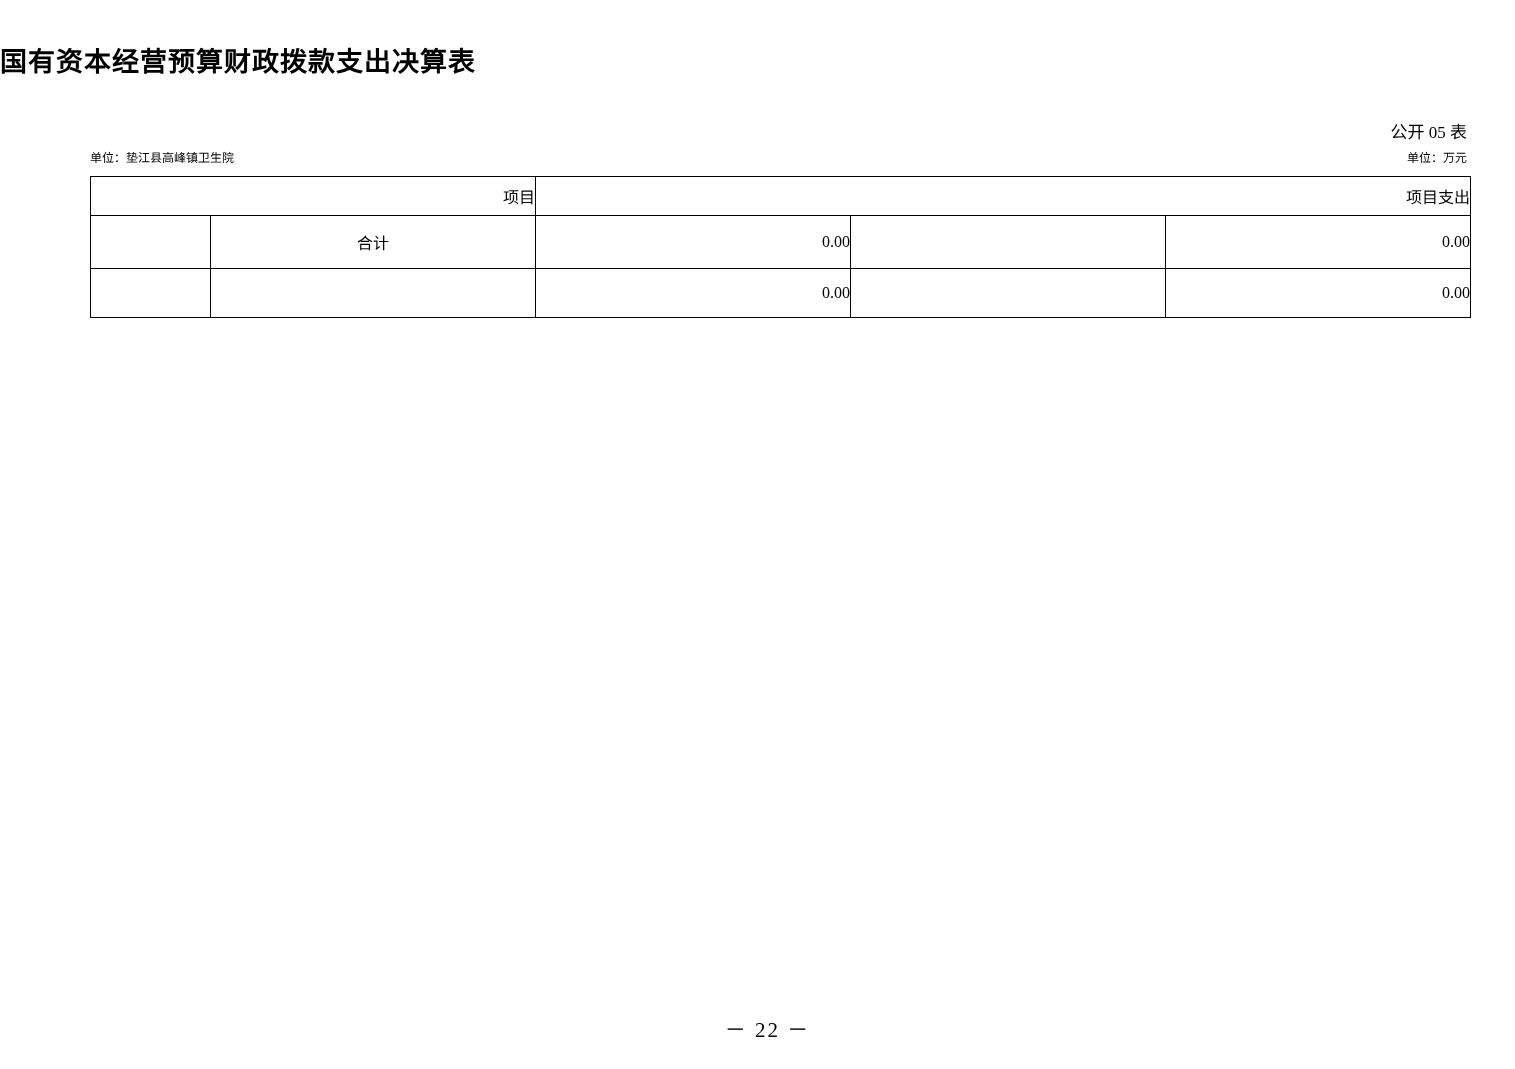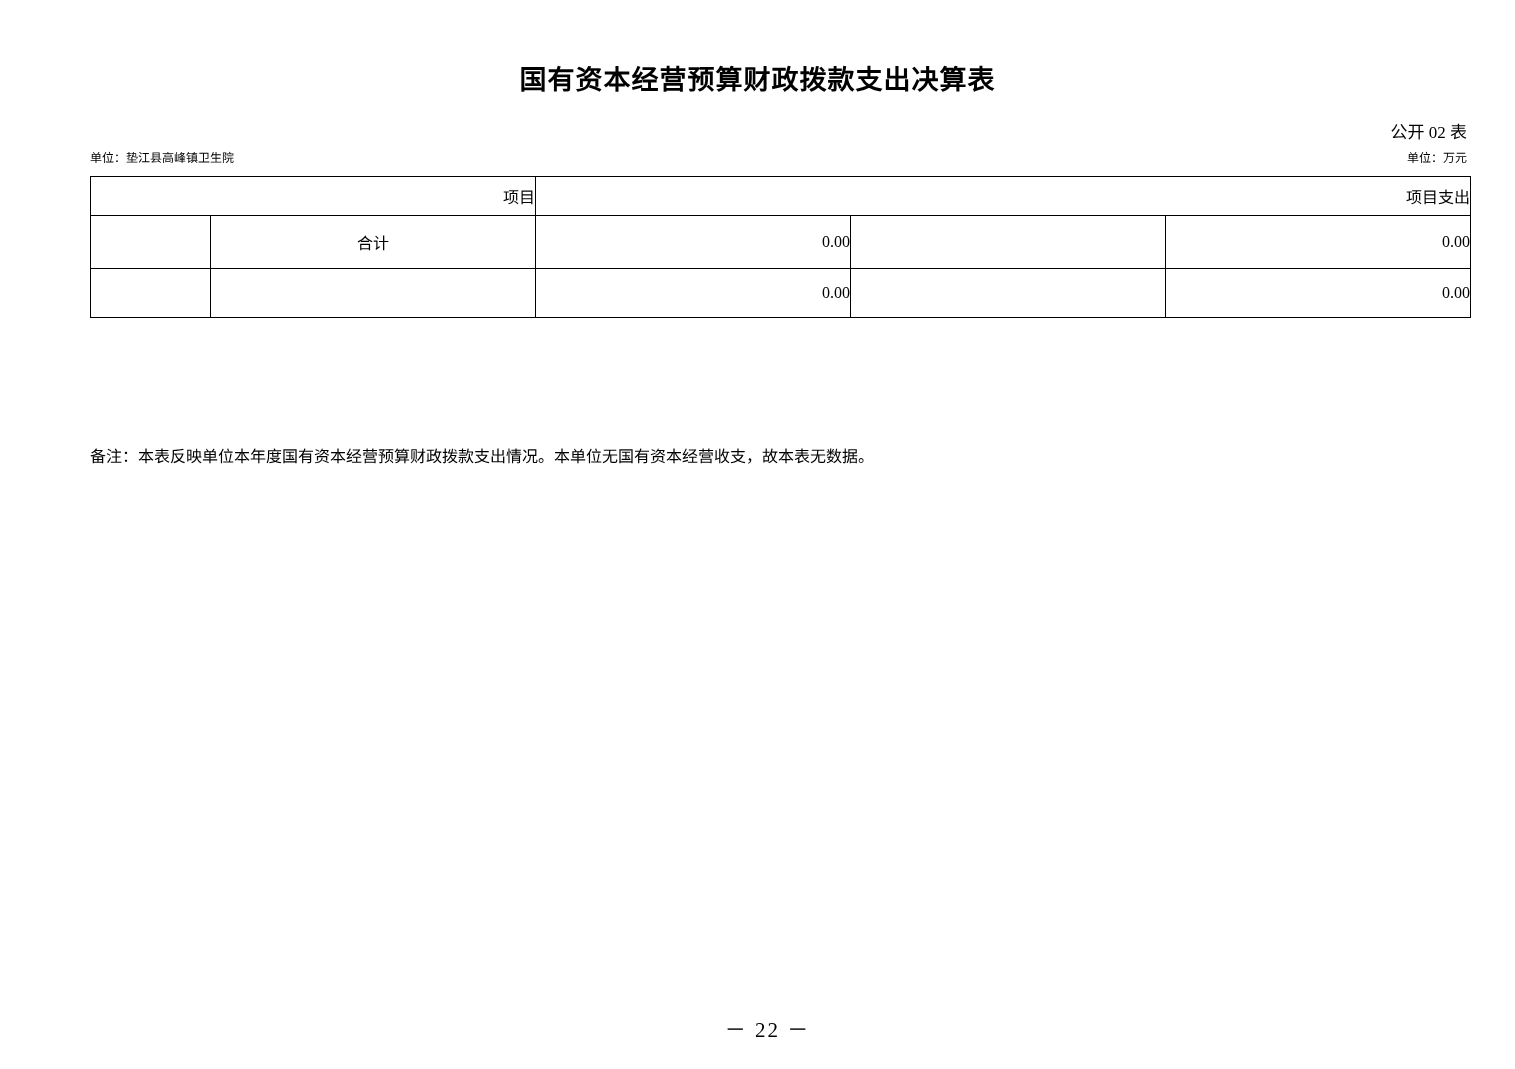--- a/index.html
+++ b/index.html
@@ -14,26 +14,25 @@
     font-family: "Liberation Serif", "DejaVu Serif", serif;
     color: #000000;
   }
   .page {
     position: relative;
     width: 1515px;
     height: 1069px;
     box-sizing: border-box;
   }
   .doc-title {
-    text-align: center;
     font-size: 27px;
     font-weight: bold;
     letter-spacing: 1px;
     margin: 0;
-    padding-top: 58px;
+    padding-top: 40px;
     font-family: "Liberation Serif", "DejaVu Serif", serif;
   }
   .sheet-no {
     position: absolute;
     top: 118px;
     right: 48px;
     font-size: 17px;
   }
   .meta-row {
     position: absolute;
@@ -105,21 +104,21 @@
     letter-spacing: 2px;
   }
 </style>
 </head>
 <body>
 
 <div class="page">
 
   <h1 class="doc-title">国有资本经营预算财政拨款支出决算表</h1>
 
-  <div class="sheet-no">公开 02 表</div>
+  <div class="sheet-no">公开 05 表</div>
 
   <div class="meta-row">
     <span class="meta-left">单位：垫江县高峰镇卫生院</span>
     <span class="meta-right">单位：万元</span>
   </div>
 
   <table class="main">
     <colgroup>
       <col style="width:120px">
       <col style="width:325px">
@@ -142,17 +141,16 @@
       <tr class="r-blank">
         <td></td>
         <td></td>
         <td class="num">0.00</td>
         <td class="num"></td>
         <td class="num">0.00</td>
       </tr>
     </tbody>
   </table>
 
-  <div class="note">备注：本表反映单位本年度国有资本经营预算财政拨款支出情况。本单位无国有资本经营收支，故本表无数据。</div>
 
   <div class="page-num">－ 22 －</div>
 
 </div>
 
 </body></html>

